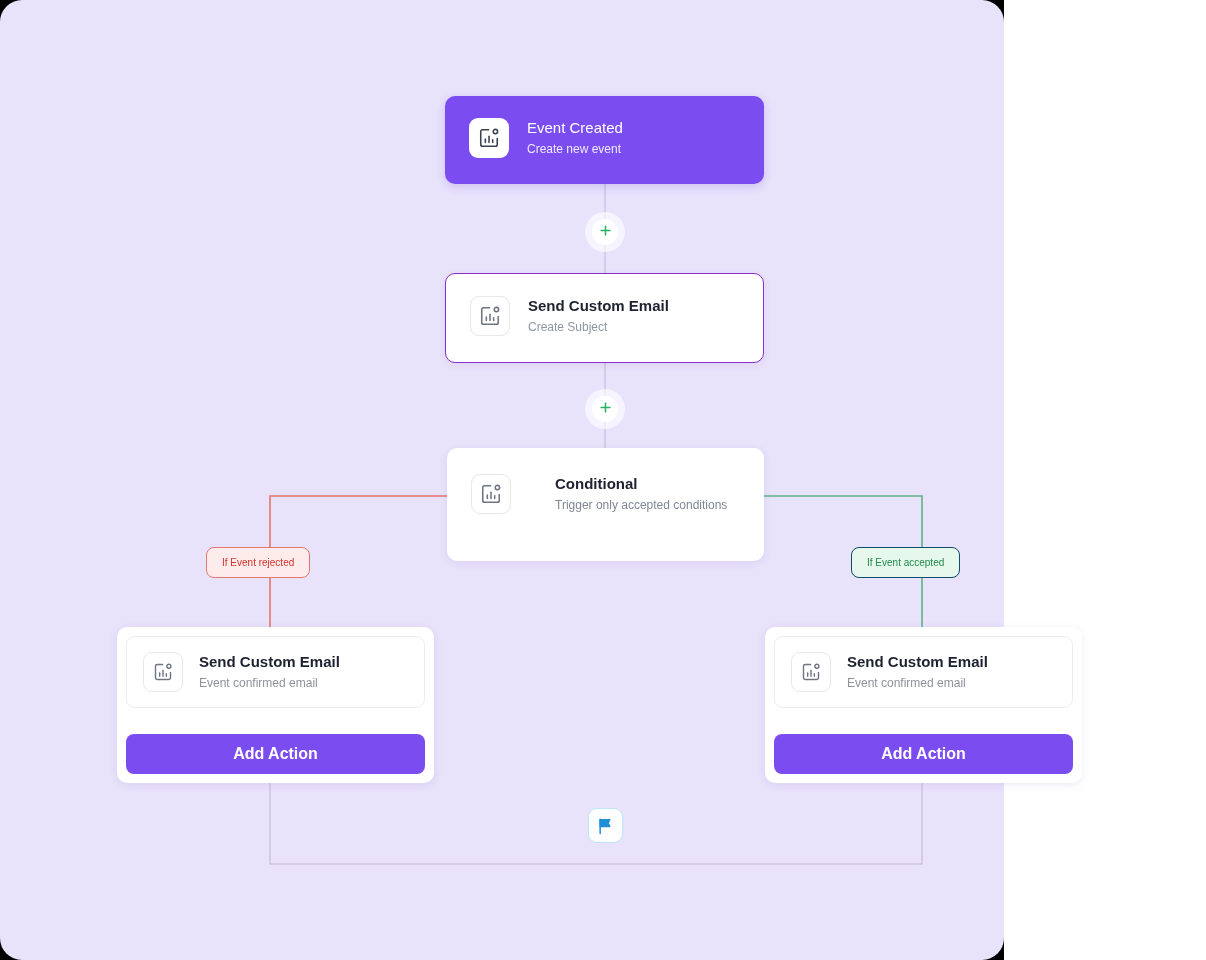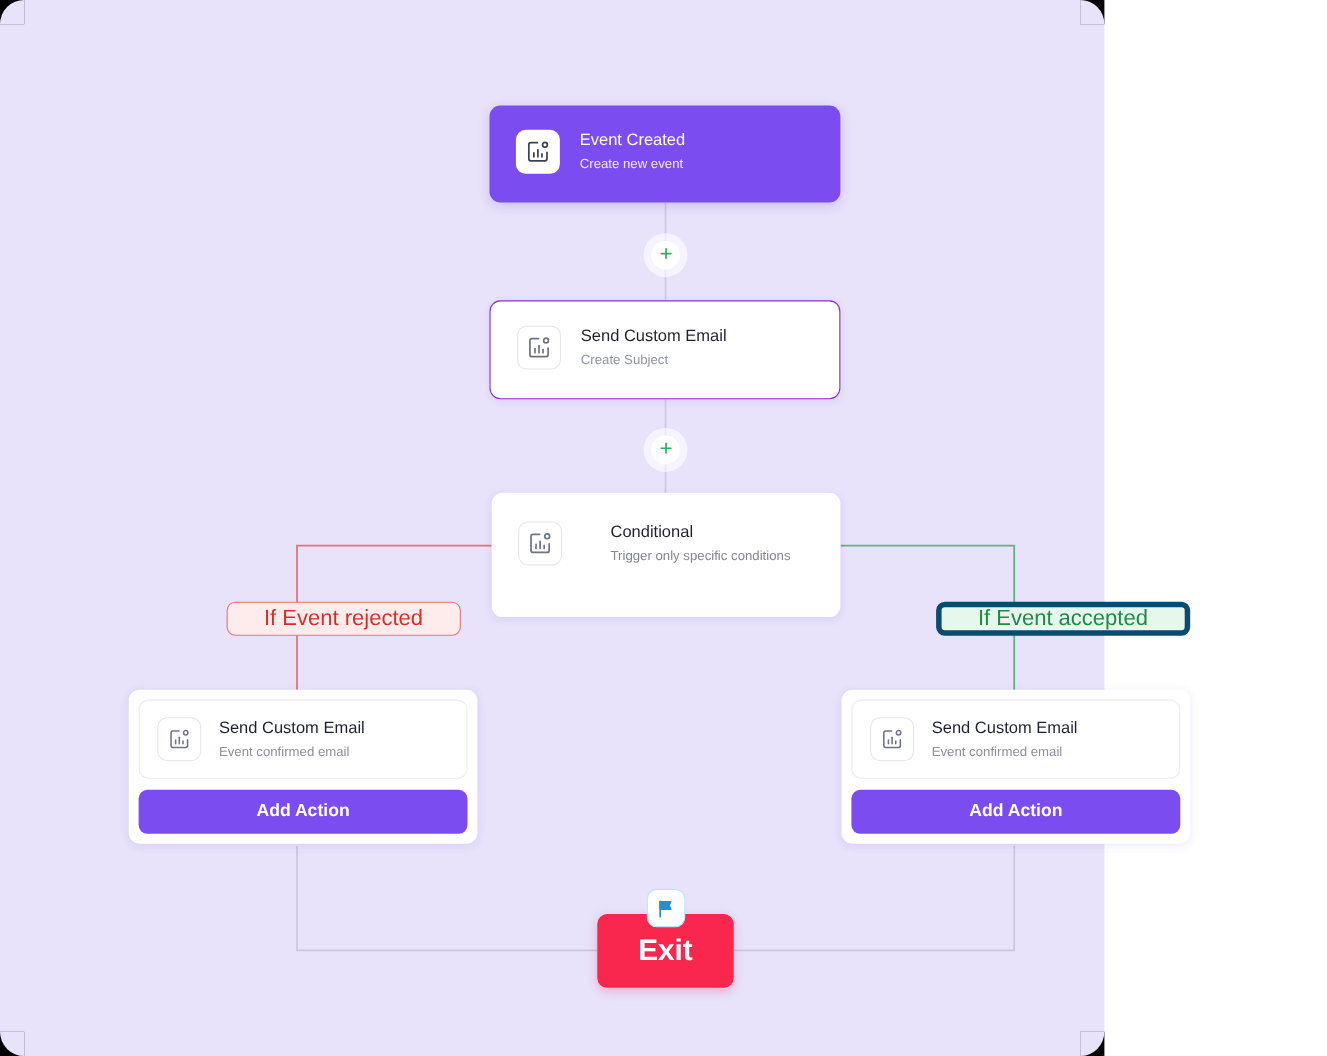--- a/index.html
+++ b/index.html
@@ -66,21 +66,21 @@
     height: 40px;
     border-radius: 9px;
     background: #ffffff;
     display: flex;
     align-items: center;
     justify-content: center;
   }
   .icon-tile.bordered { border: 1px solid #e7e7ec; }
 
   .card-text { display: flex; flex-direction: column; gap: 6px; min-width: 0; }
-  .card-title { font-size: 15px; font-weight: normal; line-height: 1.1; }
+  .card-title { font-size: 15px; font-weight: bold; line-height: 1.1; }
   .card-sub   { font-size: 12px; line-height: 1.1; }
 
   
   #node-trigger {
     left: 445px; top: 96px; width: 319px; height: 88px;
     background: #7b4df0;
     box-shadow: 0 3px 10px rgba(90,50,200,.18);
   }
   #node-trigger .card-title { color: #ffffff; font-weight: normal; }
   #node-trigger .card-sub   { color: #efe9ff; }
@@ -119,21 +119,21 @@
   .inner-card {
     border: 1px solid #ededf1;
     border-radius: 9px;
     background: #ffffff;
   }
   .inner-card .card-row { padding: 15px 16px; gap: 16px; }
   .inner-card .card-title { color: #1d2130; }
   .inner-card .card-sub   { color: #8d919d; }
 
   .add-action-btn {
-    margin-top: 10px;
+    margin-top: 26px;
     height: 40px;
     width: 100%;
     border: none;
     border-radius: 8px;
     background: #7b4df0;
     color: #ffffff;
     font-family: "Liberation Sans", sans-serif;
     font-size: 16px;
     font-weight: bold;
     cursor: pointer;
@@ -154,37 +154,37 @@
     box-shadow: 0 0 0 7px rgba(255,255,255,.62);
   }
   #plus-1 { left: 592px; top: 219px; }
   #plus-2 { left: 592px; top: 396px; }
 
   
   .pill {
     position: absolute;
     z-index: 12;
     height: 31px;
-    padding: 0 33px;
+    padding: 0 15px;
     border-radius: 8px;
     display: flex;
     align-items: center;
-    font-size: 20px;
+    font-size: 10px;
     white-space: nowrap;
   }
   #pill-rejected {
     left: 206px; top: 547px;
     background: #fdeceb;
     border: 1px solid #e7766f;
     color: #d2312a;
   }
   #pill-accepted {
     left: 851px; top: 547px;
     background: #e6f8ec;
-    border: 5px solid #0c4a6e;
+    border: 1px solid #0c4a6e;
     color: #1f8a4c;
   }
 
   
   #exit-btn {
     position: absolute;
     z-index: 14;
     left: 543px; top: 831px;
     width: 124px; height: 67px;
     border: none;
@@ -289,21 +289,21 @@
         <svg width="22" height="22" viewBox="0 0 24 24" fill="none" stroke="#6f7482" stroke-width="1.7" stroke-linecap="round" stroke-linejoin="round">
           <path d="M21 12.5V19a2 2 0 0 1-2 2H5a2 2 0 0 1-2-2V5a2 2 0 0 1 2-2h6.5"></path>
           <circle cx="19" cy="5" r="2.4"></circle>
           <line x1="8" y1="17" x2="8" y2="13"></line>
           <line x1="12" y1="17" x2="12" y2="10"></line>
           <line x1="16" y1="17" x2="16" y2="14"></line>
         </svg>
       </span>
       <span class="card-text">
         <span class="card-title">Conditional</span>
-        <span class="card-sub">Trigger only specific conditions</span>
+        <span class="card-sub">Trigger only accepted conditions</span>
       </span>
     </div>
   </div>
 
   <div class="pill" id="pill-rejected">
     <span>If Event rejected</span>
   </div>
   <div class="pill" id="pill-accepted">
     <span>If Event accepted</span>
   </div>
@@ -343,21 +343,20 @@
         </span>
         <span class="card-text">
           <span class="card-title">Send Custom Email</span>
           <span class="card-sub">Event confirmed email</span>
         </span>
       </div>
     </div>
     <button class="add-action-btn">Add Action</button>
   </div>
 
-  <button id="exit-btn">Exit</button>
   <span id="exit-flag-tile">
     <svg width="20" height="20" viewBox="0 0 24 24" fill="none" stroke="#1f8fd6" stroke-width="1.8" stroke-linecap="round" stroke-linejoin="round">
       <path d="M5 21V4" stroke="#1f8fd6"></path>
       <path d="M5 4.5h11.5l-2 4 2 4H5z" fill="#1f8fd6" stroke="#1f8fd6"></path>
     </svg>
   </span>
 
   <div class="corner tl"></div>
   <div class="corner tr"></div>
   <div class="corner bl"></div>

